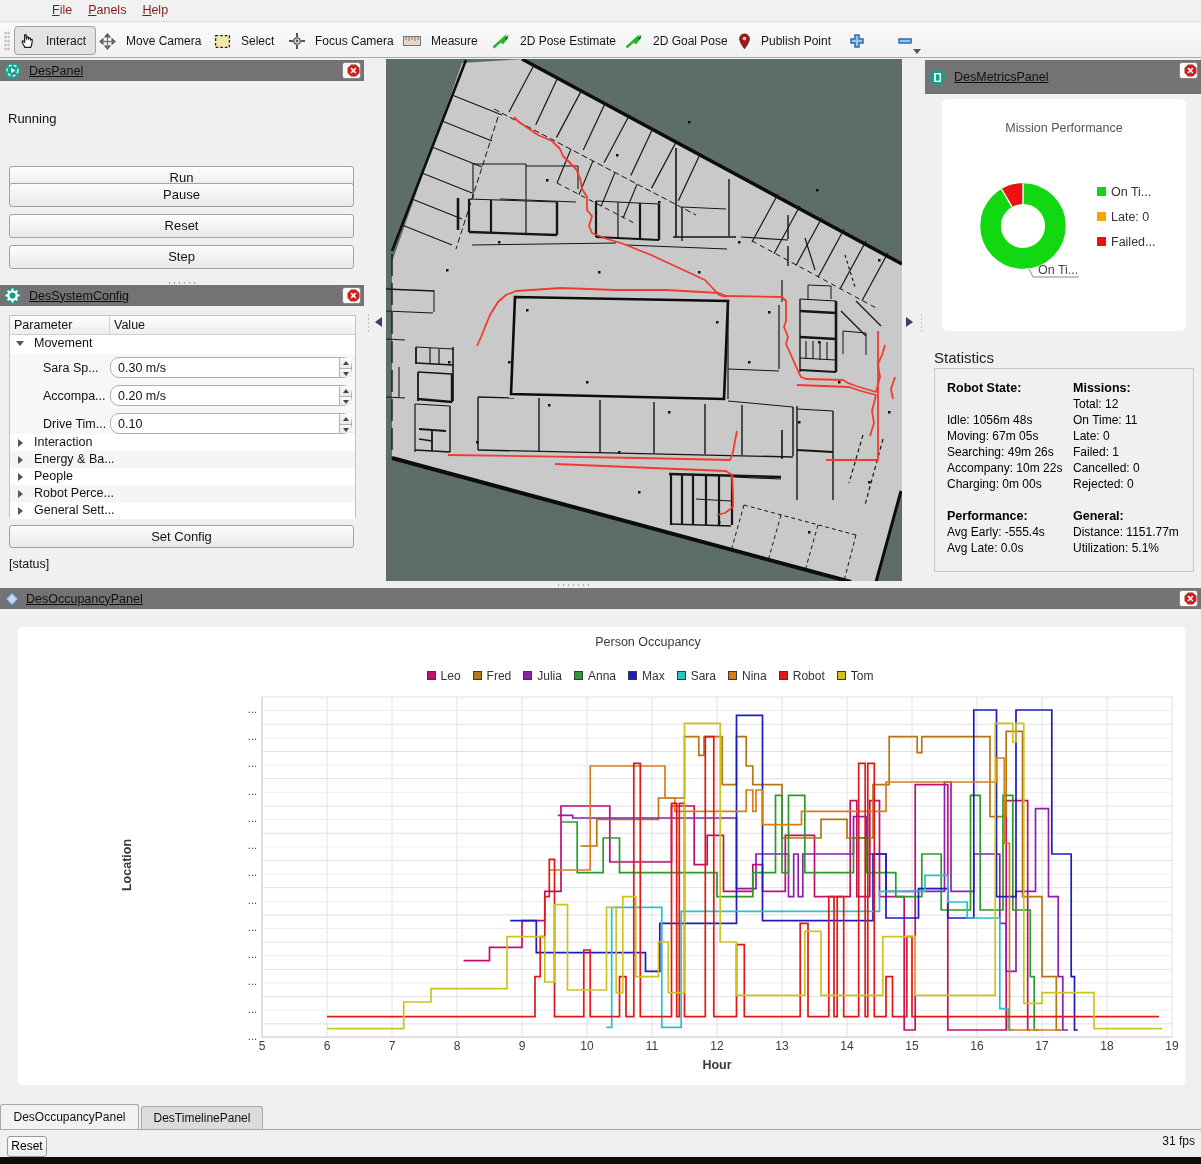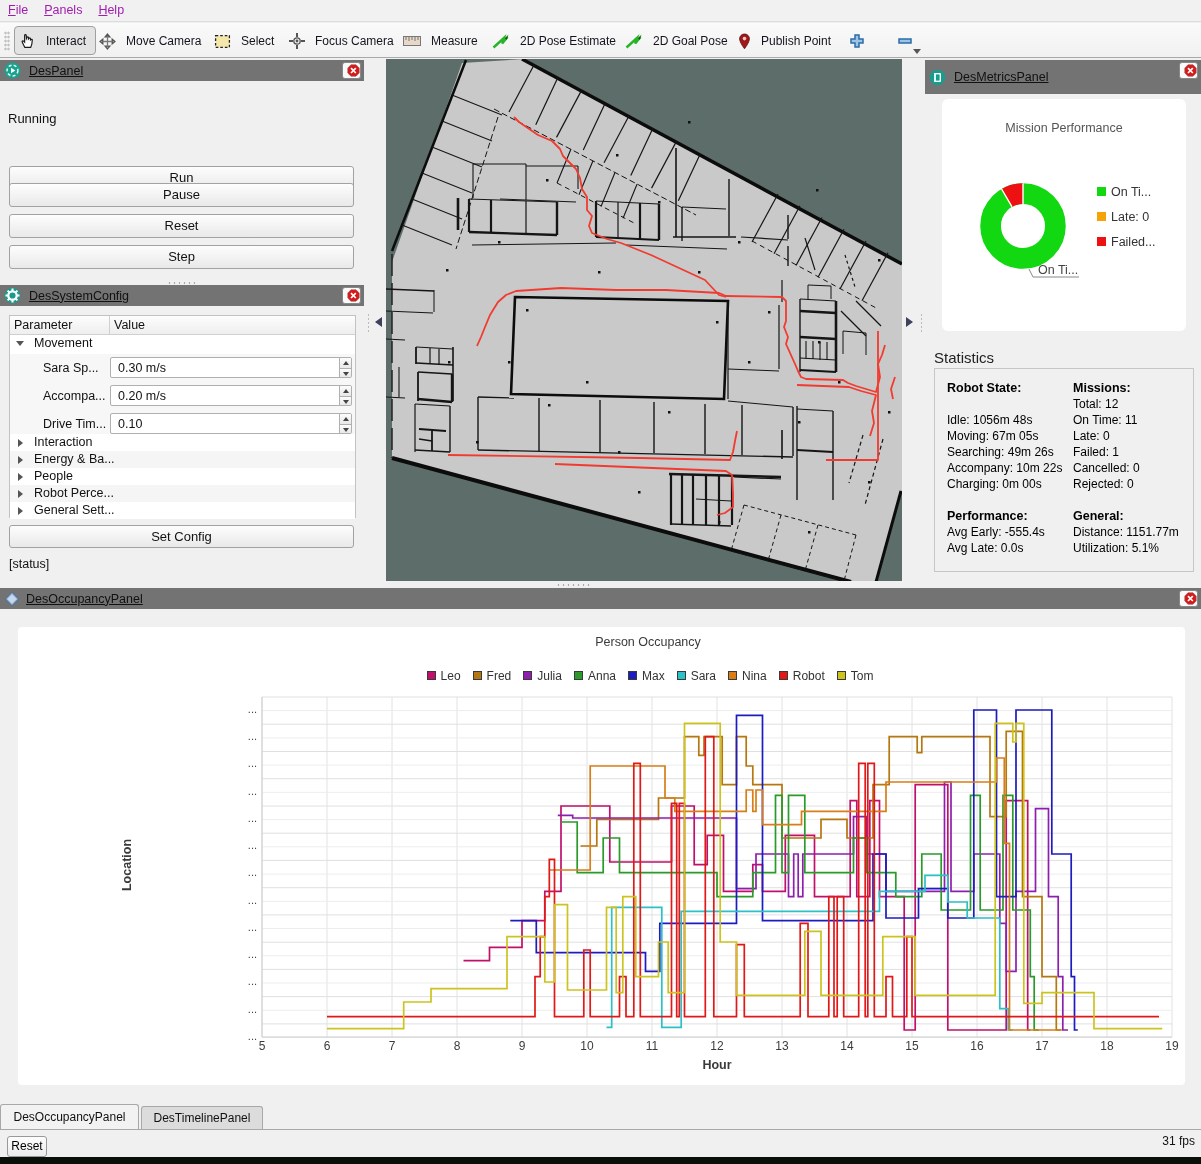--- a/index.html
+++ b/index.html
@@ -1,19 +1,19 @@
 <!DOCTYPE html>
 <html><head><meta charset="utf-8"><style>
 * { margin:0; padding:0; box-sizing:border-box; }
 html,body { width:1201px; height:1164px; font-family:"Liberation Sans",sans-serif; background:#f0f0f0; overflow:hidden; }
 #root { position:relative; width:1201px; height:1164px; }
 .abs { position:absolute; }
 
 
-#menubar { position:absolute; left:0; top:0; width:1201px; height:22px; background:#f1f1f1; border-bottom:1px solid #dcdcdc; font-size:12.5px; color:#a21caf; }
+#menubar { position:absolute; left:0; top:0; width:1201px; height:22px; background:#f1f1f1; border-bottom:1px solid #dcdcdc; font-size:12.5px; color:#7f1d1d;padding-left:44px; }
 #menubar span { display:inline-block; padding:3px 8px 0 8px; }
 #menubar u { text-decoration:underline; }
 #toolbar { position:absolute; left:0; top:23px; width:1201px; height:35px; background:linear-gradient(#fafafa,#f1f1f1); border-bottom:1px solid #a9a9a9; font-size:12px; color:#14141e; }
 .tbtn { position:absolute; top:4px; height:28px; display:flex; align-items:center; gap:10px; white-space:nowrap; }
 .tbtn svg { flex:none; }
 #interactbtn { left:14px; top:3px; width:82px; height:29px; background:#e3e3e3; border:1px solid #a0a0a0; border-radius:4px; padding-left:4px; }
 .handle { position:absolute; left:4px; top:8px; width:6px; height:20px; background-image:radial-gradient(#c2c2c2 1px, transparent 1.2px); background-size:3px 4px; }
 
 
 .ptitle { position:absolute; background:#737373; display:flex; align-items:center; font-size:12.5px; color:#111;text-decoration:underline; }
@@ -25,21 +25,21 @@
 .qbtn { position:absolute; left:9px; width:345px; height:24px; background:linear-gradient(#fdfdfd,#e9e9e9); border:1px solid #a2a2a2; border-radius:3px; font-size:13px; color:#111; text-align:center; line-height:22px; }
 
 
 #cfgtable { position:absolute; left:9px; top:315px; width:347px; height:203px; background:#fff; border:1px solid #c2c2c2; font-size:12.5px; color:#111; }
 #cfghdr { position:absolute; left:0; top:0; width:100%; height:19px; background:linear-gradient(#fdfdfd,#eee); border-bottom:1px solid #d0d0d0; }
 #cfghdr .c1 { position:absolute; left:4px; top:2px; }
 #cfghdr .c2 { position:absolute; left:104px; top:2px; }
 #cfghdr .div { position:absolute; left:99px; top:0; width:1px; height:19px; background:#d0d0d0; }
 .cfgrow { position:absolute; left:0; width:345px; height:28px; background:#f7f7f7; }
 .cfglbl { position:absolute; left:33px; top:7px; }
-.spin { position:absolute; left:100px; top:3px; width:242px; height:21px; background:#fff; border:1px solid #b0b0b0; border-radius:2px; }
+.spin { position:absolute; left:100px; top:3px; width:242px; height:21px; background:#fff; border:1px solid #b0b0b0; border-radius:9px; }
 .spintxt { position:absolute; left:7px; top:3px; }
 .spinbtns { position:absolute; right:0; top:0; width:12px; height:19px; }
 .sb { position:absolute; left:0; width:12px; height:9.5px; background:linear-gradient(#fcfcfc,#e8e8e8); border-left:1px solid #b0b0b0; }
 .sb:last-child { top:9.5px; border-top:1px solid #b0b0b0; }
 .tri-up { position:absolute; left:3px; top:3px; border-left:3px solid transparent; border-right:3px solid transparent; border-bottom:4px solid #444; }
 .tri-dn { position:absolute; left:3px; top:3px; border-left:3px solid transparent; border-right:3px solid transparent; border-top:4px solid #444; }
 .catrow { position:absolute; left:0; width:345px; height:17px; }
 .catrow span { position:absolute; left:24px; top:1px; }
 .tri-r { position:absolute; left:8px; top:5px; border-top:4px solid transparent; border-bottom:4px solid transparent; border-left:5px solid #555; }
 .tri-d { position:absolute; left:6px; top:6px; border-left:4px solid transparent; border-right:4px solid transparent; border-top:5px solid #555; }

